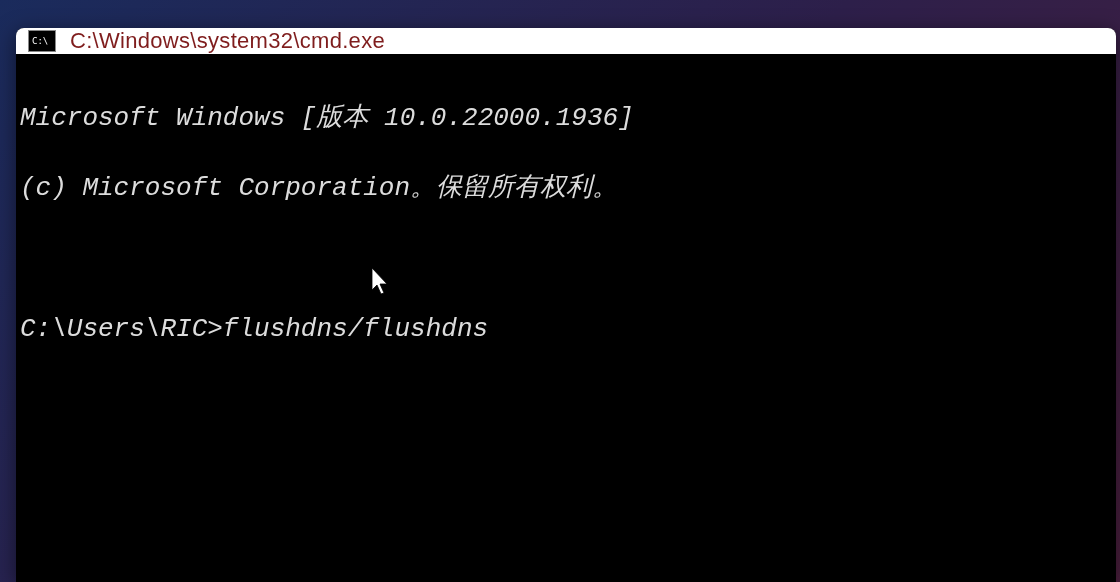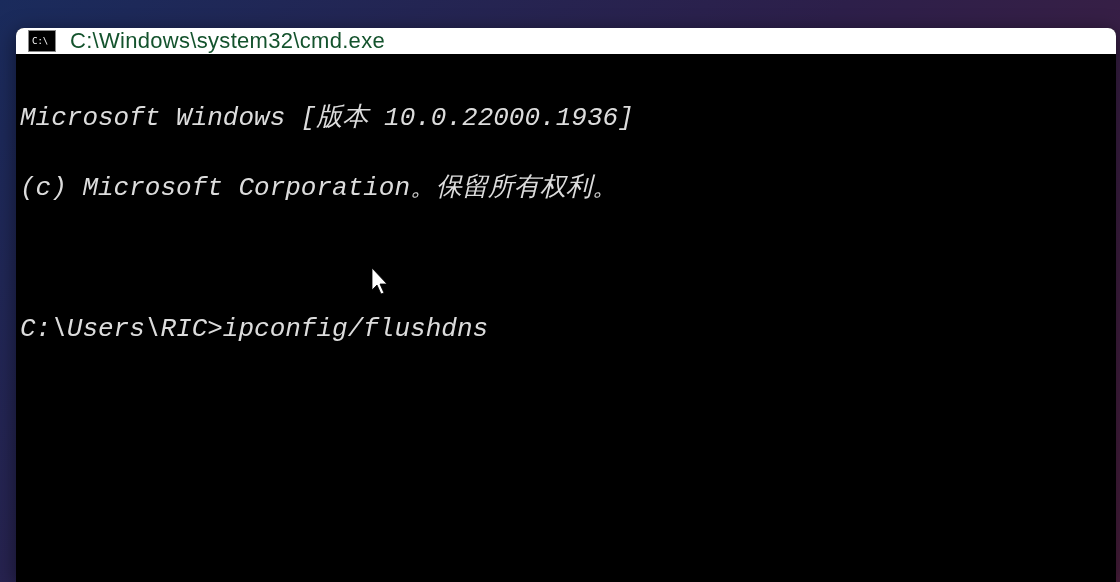--- a/index.html
+++ b/index.html
@@ -48,21 +48,21 @@
       position: relative;
     }
     .cmd-icon-text {
       color: #fff;
       font-size: 9px;
       font-family: Consolas, monospace;
       line-height: 1;
     }
     .title-text {
       font-size: 22px;
-      color: #14532d;
+      color: #7f1d1d;
       font-weight: 400;
       letter-spacing: 0.3px;
     }
     .terminal {
       flex: 1;
       background: #000;
       padding: 12px 8px 8px 4px;
       font-family: "NSimSun", "SimSun", "Courier New", Consolas, monospace;
       font-size: 26px;
       line-height: 1.35;
@@ -91,21 +91,21 @@
   <div class="titlebar">
     <div class="cmd-icon">
       <span class="cmd-icon-text">C:\</span>
     </div>
     <span class="title-text">C:\Windows\system32\cmd.exe</span>
   </div>
   <div class="terminal">
 <span class="line">Microsoft Windows [版本 10.0.22000.1936]</span>
 <span class="line">(c) Microsoft Corporation。保留所有权利。</span>
 <span class="line"> </span>
-<span class="line"><span>C:\Users\RIC&gt;</span><span>ipconfig/flushdns</span></span>
+<span class="line"><span>C:\Users\RIC&gt;</span><span>flushdns/flushdns</span></span>
 <span class="line"> </span>
 <span class="line"> </span>
 
 
 
   </div>
 </div>
 
 <svg class="mouse-pointer" viewBox="0 0 20 28">
   <path d="M0,0 L0,22 L5,17 L9,26 L12,25 L8,16 L15,16 Z" fill="#fff" stroke="#000" stroke-width="0.8"></path>

